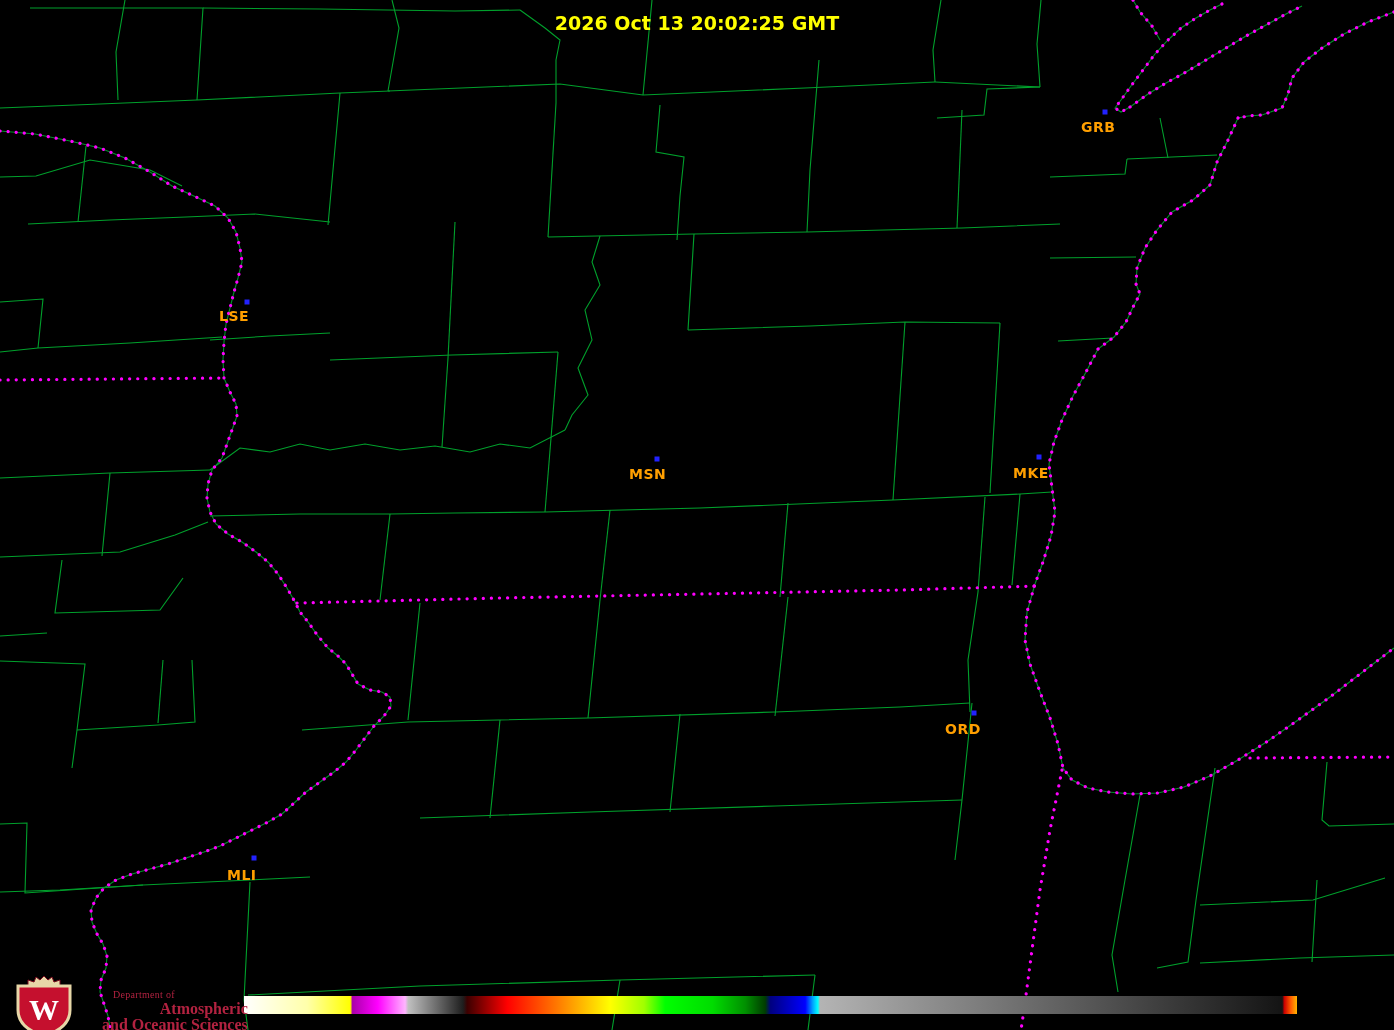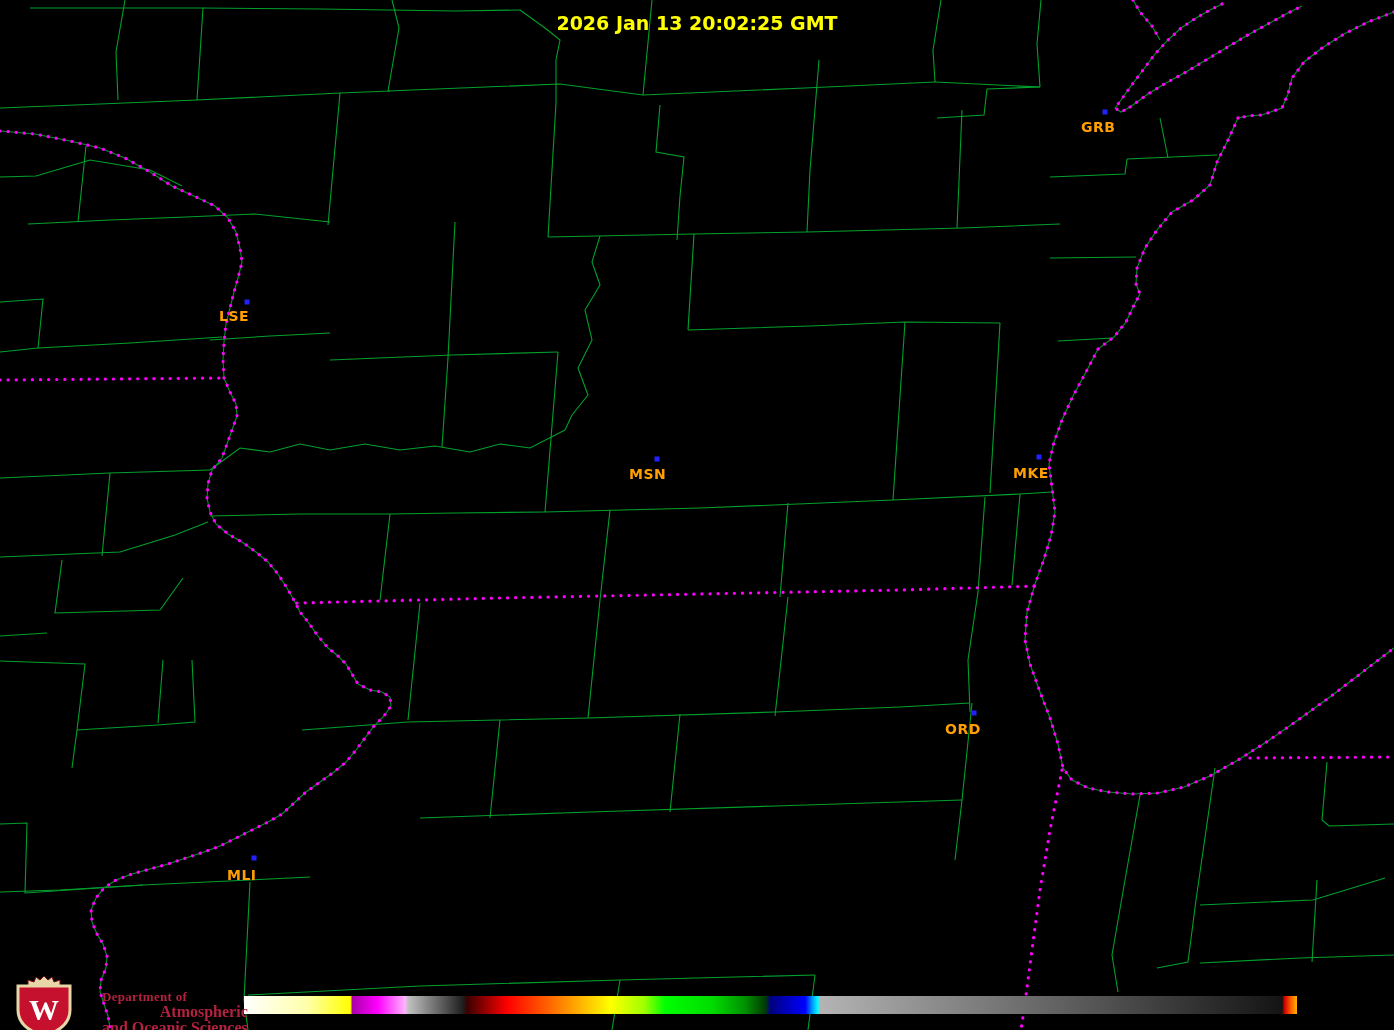--- a/index.html
+++ b/index.html
@@ -7,21 +7,21 @@
        font-family:"DejaVu Sans",sans-serif;}
   #map-svg{position:absolute;left:0;top:0;}
   .title-block{position:absolute;left:0;top:12px;width:1394px;text-align:center;
        color:#ffff00;font-weight:bold;font-size:19px;line-height:23px;
        font-family:"DejaVu Sans",sans-serif; pointer-events:none;}
   .colorbar{position:absolute;border:0;}
   .logo{position:absolute;left:8px;top:974px;display:flex;align-items:flex-start;}
   .crest{width:72px;height:62px;flex:0 0 auto;}
   .logo-text{margin-left:22px;margin-top:16px;color:#b22240;
        font-family:"Liberation Serif",serif;line-height:1.05;}
-  .logo-dept{font-size:13px;font-weight:bold;letter-spacing:0.3px;}
+  .logo-dept{font-size:10px;font-weight:normal;letter-spacing:0.3px;padding-left:11px;}
   .logo-line{font-size:16px;font-weight:bold;text-align:right;}
 </style>
 </head>
 <body>
 
 <svg id="map-svg" width="1394" height="1030" viewBox="0 0 1394 1030">
     <polyline points="30,8 203,8 197,100" fill="none" stroke="#00a02c" stroke-width="1.1"></polyline>
     <polyline points="125,0 116,52 118,100" fill="none" stroke="#00a02c" stroke-width="1.1"></polyline>
     <polyline points="0,108 100,104 197,100 340,93 390,91" fill="none" stroke="#00a02c" stroke-width="1.1"></polyline>
     <polyline points="392,0 399,28 388,91" fill="none" stroke="#00a02c" stroke-width="1.1"></polyline>
@@ -123,21 +123,21 @@
     <text x="629" y="479" fill="#ff9f00" font-size="14" font-weight="600" font-family="&quot;DejaVu Sans&quot;,sans-serif" letter-spacing="0.5">MSN</text>
     <rect x="1036.5" y="454.5" width="5" height="5" fill="#2222ff"></rect>
     <text x="1013" y="478" fill="#ff9f00" font-size="14" font-weight="600" font-family="&quot;DejaVu Sans&quot;,sans-serif" letter-spacing="0.5">MKE</text>
     <rect x="971.5" y="710.5" width="5" height="5" fill="#2222ff"></rect>
     <text x="945" y="734" fill="#ff9f00" font-size="14" font-weight="600" font-family="&quot;DejaVu Sans&quot;,sans-serif" letter-spacing="0.5">ORD</text>
     <rect x="251.5" y="855.5" width="5" height="5" fill="#2222ff"></rect>
     <text x="227" y="880" fill="#ff9f00" font-size="14" font-weight="600" font-family="&quot;DejaVu Sans&quot;,sans-serif" letter-spacing="0.5">MLI</text>
   </svg>
 
 <div class="title-block">
-  <div>2026 Jan 13  20:02:25 GMT</div>
+  <div>2026 Oct 13  20:02:25 GMT</div>
 </div>
 
 <div class="colorbar" id="colorbar" style="left: 244px; top: 996px; width: 1053px; height: 18px; background: linear-gradient(to right, rgb(255, 255, 255) 0%, rgb(255, 255, 170) 6%, rgb(255, 255, 0) 10.1%, rgb(170, 0, 170) 10.3%, rgb(255, 0, 255) 12.7%, rgb(255, 180, 255) 15.3%, rgb(192, 192, 192) 15.6%, rgb(30, 30, 30) 20.8%, rgb(60, 0, 0) 21.2%, rgb(255, 0, 0) 25%, rgb(255, 120, 0) 29.7%, rgb(255, 255, 0) 34.8%, rgb(160, 255, 0) 38%, rgb(0, 255, 0) 40%, rgb(0, 220, 0) 44.5%, rgb(0, 144, 0) 47.6%, rgb(0, 60, 0) 49.5%, rgb(0, 0, 128) 50%, rgb(0, 0, 255) 53.3%, rgb(0, 160, 255) 54%, rgb(0, 255, 255) 54.5%, rgb(180, 180, 180) 54.7%, rgb(20, 20, 20) 98.6%, rgb(204, 0, 0) 98.8%, rgb(255, 90, 0) 99.4%, rgb(255, 180, 0) 100%);"></div>
 
 <div class="logo">
   <svg class="crest" viewBox="0 0 72 62">
     <path d="M36,2 L40,6 L44,3 L46,8 L52,6 L52,12 L20,12 L20,6 L26,8 L28,3 L32,6 Z" fill="#e7d7a8" stroke="#7a0a1e" stroke-width="1"></path>
     <path d="M10,12 L62,12 L62,36 Q62,54 36,62 Q10,54 10,36 Z" fill="#c5102e" stroke="#e7d7a8" stroke-width="3"></path>
     <text x="36" y="46" text-anchor="middle" font-family="Liberation Serif,serif" font-size="30" font-weight="bold" fill="#ffffff">W</text>
   </svg>

